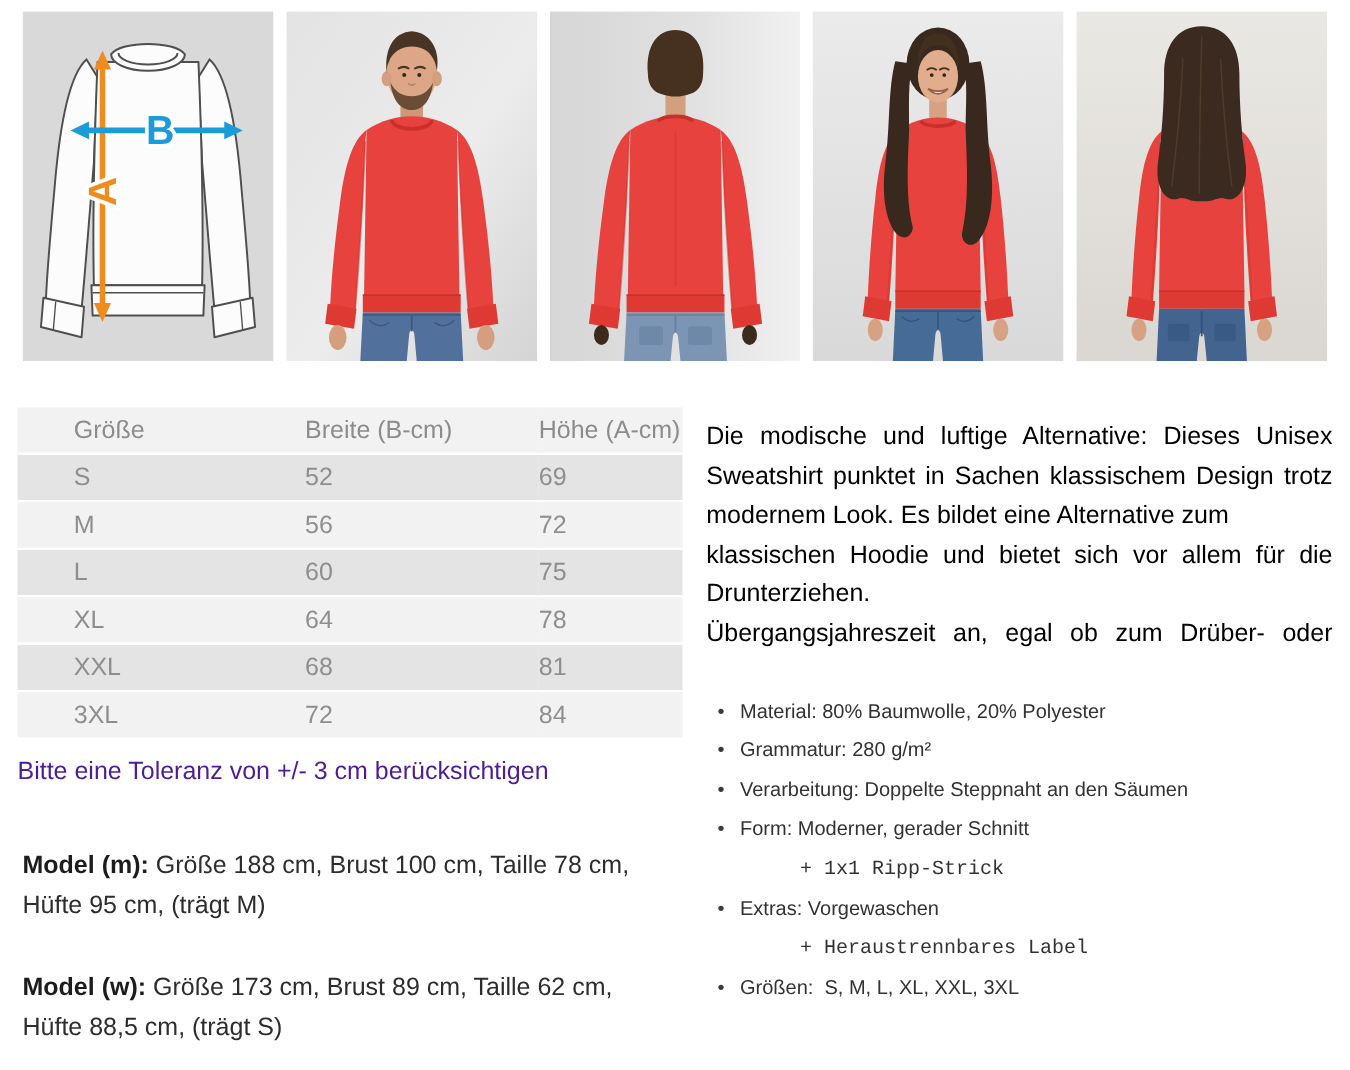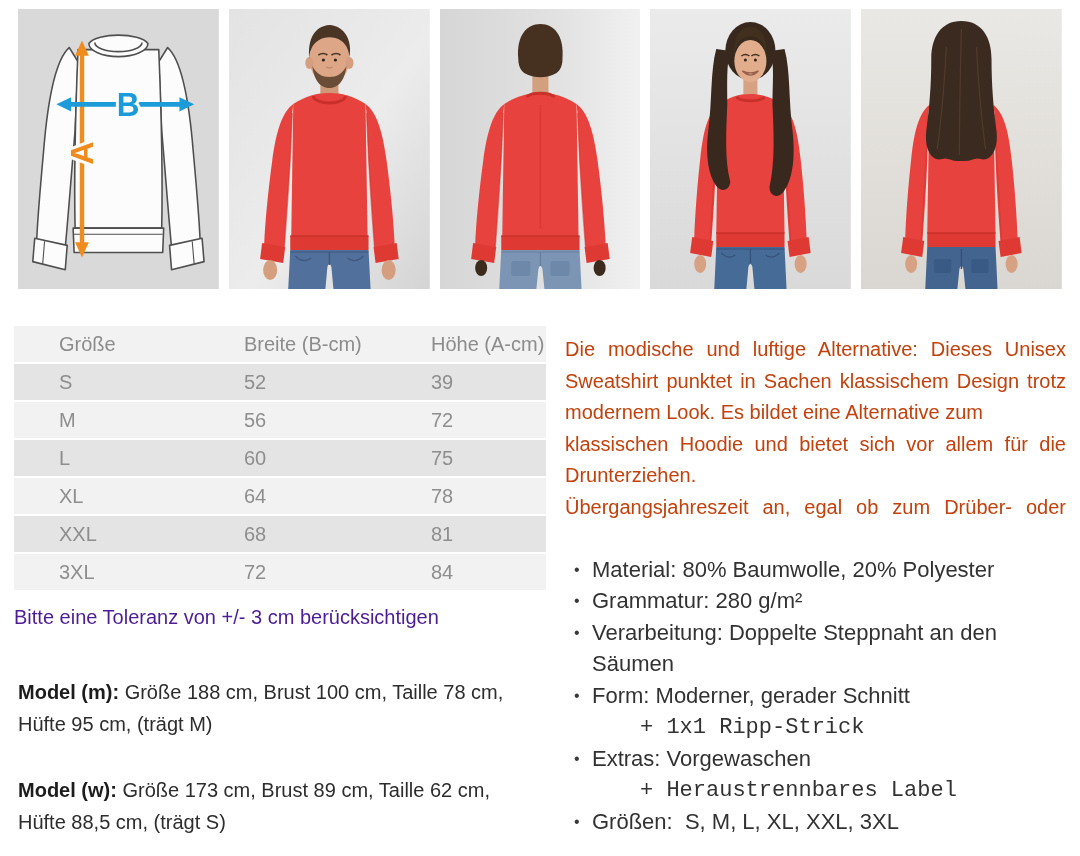--- a/index.html
+++ b/index.html
@@ -25,25 +25,25 @@
   table.size-table tbody tr:nth-of-type(odd) td{background:#e4e4e4;}
   table.size-table tbody tr:nth-of-type(even) td{background:#f2f2f2;}
 
   .tolerance{margin:12px 0 0 0;font-size:20px;line-height:26px;color:#4c1d95;}
   .model-line{margin:4px;font-size:20px;line-height:32px;color:#2d2d2d;}
   .model-m{margin-top:46px;}
   .model-w{margin-top:34px;}
   .model-line strong{color:#1c1c1c;}
 
   
-  .desc{margin-top:8px;font-size:20px;line-height:31.6px;color:#c2410c;}
+  .desc{margin-top:8px;font-size:20px;line-height:31.6px;color:#000000;}
   .desc-line{white-space:nowrap;overflow:hidden;}
   .desc-line.just{white-space:normal;text-align:justify;text-align-last:justify;}
 
-  ul.features{list-style:none;margin:30px 0 0 0;padding:0;font-size:22px;line-height:31.6px;color:#323232;}
+  ul.features{list-style:none;margin:30px 0 0 0;padding:0;font-size:16px;line-height:31.6px;color:#323232;}
   ul.features li{position:relative;padding-left:27px;}
   ul.features li::before{content:"•";position:absolute;left:9px;top:0;font-size:16px;color:#3a3a3a;}
   ul.features .extra{padding-left:48px;font-family:Liberation Mono, monospace;}
 </style>
 </head>
 <body>
 
 <div class="page">
 
   <div class="gallery">
@@ -237,21 +237,21 @@
             <th>Größe</th>
             <th>Breite (B-cm)</th>
             <th>Höhe (A-cm)</th>
           </tr>
         </thead>
         <tbody>
 
             <tr>
               <td>S</td>
               <td>52</td>
-              <td>39</td>
+              <td>69</td>
             </tr>
 
             <tr>
               <td>M</td>
               <td>56</td>
               <td>72</td>
             </tr>
 
             <tr>
               <td>L</td>

